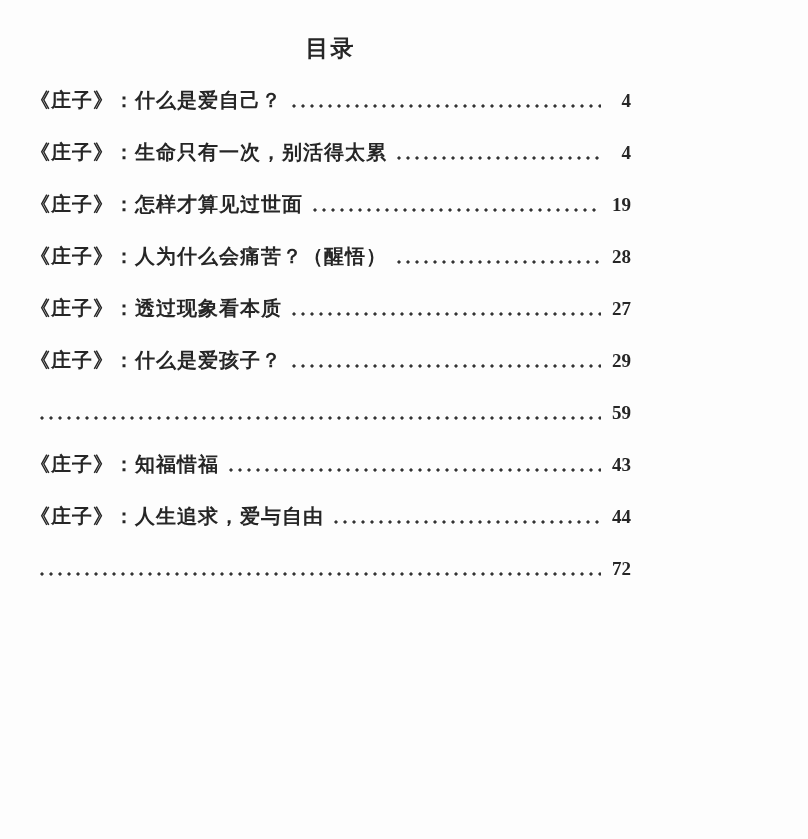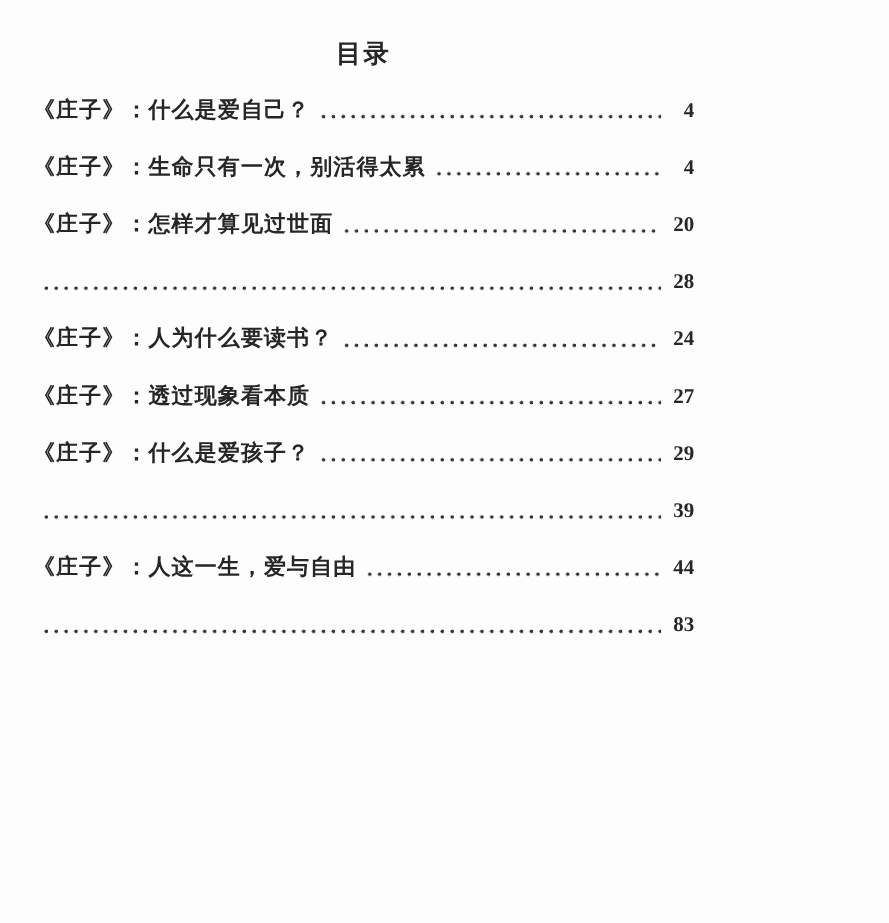--- a/index.html
+++ b/index.html
@@ -80,59 +80,60 @@
 
     <div class="toc-row">
       <span class="toc-label">《庄子》：生命只有一次，别活得太累</span>
       <span class="toc-dots"></span>
       <span class="toc-page-num">4</span>
     </div>
 
     <div class="toc-row">
       <span class="toc-label">《庄子》：怎样才算见过世面</span>
       <span class="toc-dots"></span>
-      <span class="toc-page-num">20</span>
+      <span class="toc-page-num">19</span>
     </div>
 
     <div class="toc-row">
+      <span class="toc-label">《庄子》：人为什么会痛苦？（醒悟）</span>
       <span class="toc-dots"></span>
       <span class="toc-page-num">28</span>
     </div>
 
-    <div class="toc-row">
-      <span class="toc-label">《庄子》：人为什么要读书？</span>
-      <span class="toc-dots"></span>
-      <span class="toc-page-num">24</span>
-    </div>
 
     <div class="toc-row">
       <span class="toc-label">《庄子》：透过现象看本质</span>
       <span class="toc-dots"></span>
       <span class="toc-page-num">27</span>
     </div>
 
     <div class="toc-row">
       <span class="toc-label">《庄子》：什么是爱孩子？</span>
       <span class="toc-dots"></span>
       <span class="toc-page-num">29</span>
     </div>
 
 
     <div class="toc-row">
       <span class="toc-dots"></span>
-      <span class="toc-page-num">39</span>
+      <span class="toc-page-num">59</span>
     </div>
 
+    <div class="toc-row">
+      <span class="toc-label">《庄子》：知福惜福</span>
+      <span class="toc-dots"></span>
+      <span class="toc-page-num">43</span>
+    </div>
 
     <div class="toc-row">
-      <span class="toc-label">《庄子》：人这一生，爱与自由</span>
+      <span class="toc-label">《庄子》：人生追求，爱与自由</span>
       <span class="toc-dots"></span>
       <span class="toc-page-num">44</span>
     </div>
 
     <div class="toc-row">
       <span class="toc-dots"></span>
-      <span class="toc-page-num">83</span>
+      <span class="toc-page-num">72</span>
     </div>
 
 
   </div>
 </div>
 
 </body></html>

